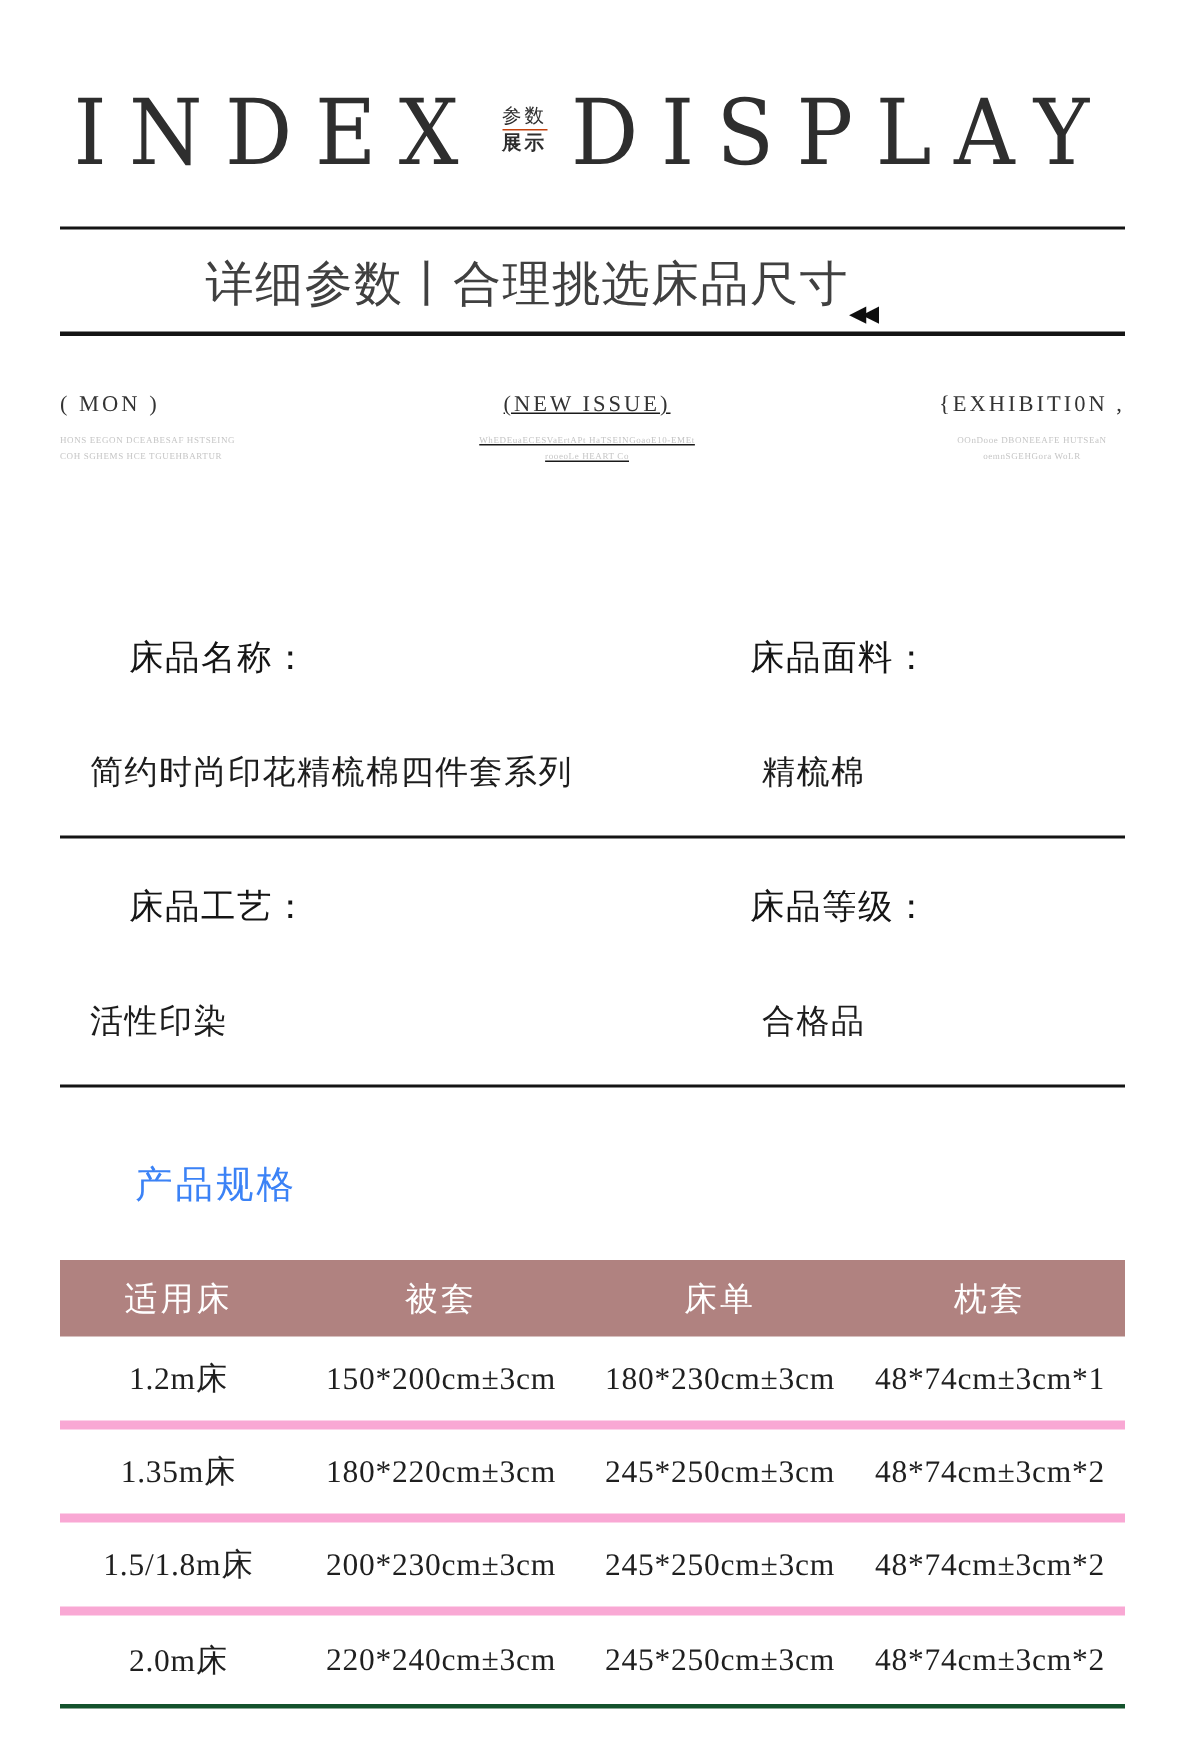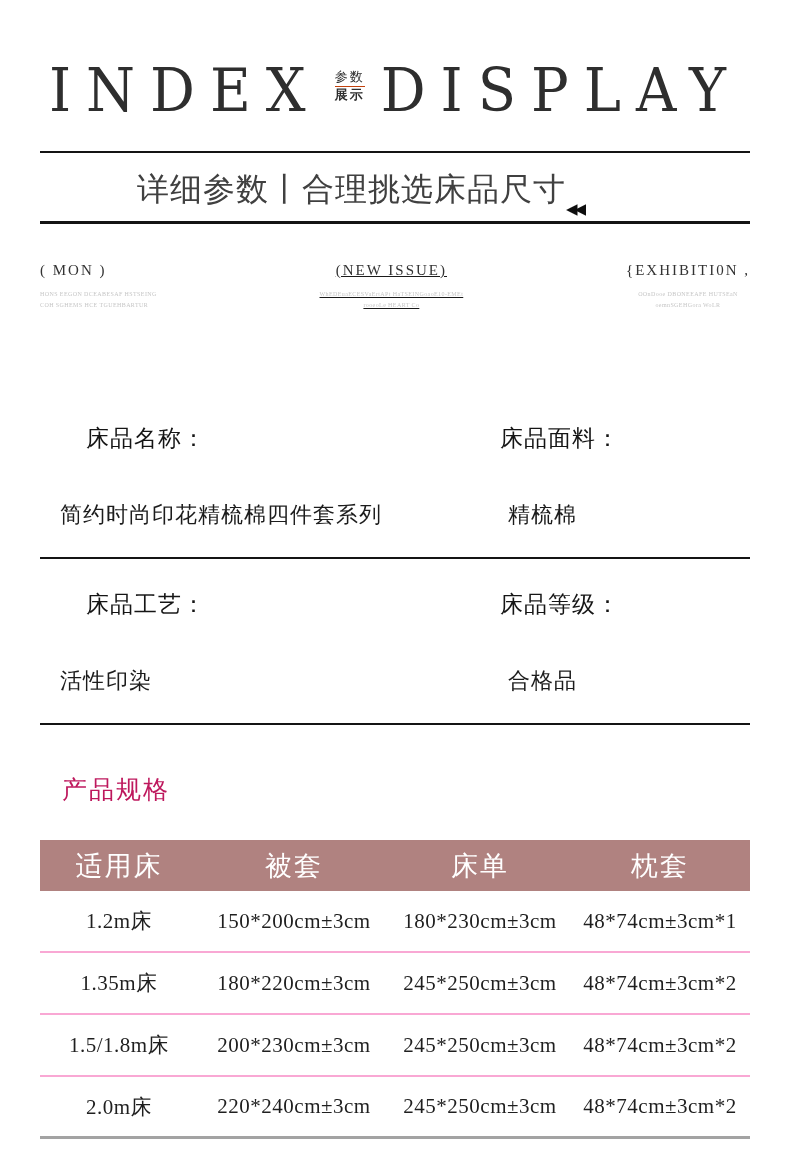--- a/index.html
+++ b/index.html
@@ -79,36 +79,36 @@
   }
   .left .spec-label  { margin-left: 46px; }
   .left .spec-value  { margin-left: 20px; }
   .right .spec-label { margin-left: 0; }
   .right .spec-value { margin-left: 8px; }
   .specs .rule-mid { margin-top: 27px; }
   .spec-row + .rule-mid + .spec-row { margin-top: 31px; }
 
   
   .section-title {
-    margin: 48px 0 0 22px; font-size: 25px; font-weight: 400;
-    color: #be185d; letter-spacing: 2px;
+    margin: 48px 0 0 50px; font-size: 25px; font-weight: 400;
+    color: #3b82f6; letter-spacing: 2px;
   }
   .size-table { margin-top: 34px; width: 710px; }
   .t-head {
     display: grid; grid-template-columns: 158px 192px 180px 180px;
     height: 51px; align-items: center;
   }
   .t-row {
     display: grid; grid-template-columns: 158px 192px 180px 180px;
     height: 62px; align-items: center;
-    border-bottom: 2px solid #f9a8d4;
-  }
-  .t-row:last-child { border-bottom: 3px solid #a3a3a3; }
+    border-bottom: 6px solid #f9a8d4;
+  }
+  .t-row:last-child { border-bottom: 3px solid #14532d; }
   .t-head .cell {
-    text-align: center; color: #ffffff; font-size: 27px; letter-spacing: 2px;
+    text-align: center; color: #ffffff; font-size: 22px; letter-spacing: 2px;
   }
   .t-row .cell {
     text-align: center; color: #1f1f1f; font-size: 21px; letter-spacing: 0.5px;
     white-space: nowrap;
   }
 </style>
 </head>
 <body>
 
 <div class="page">

